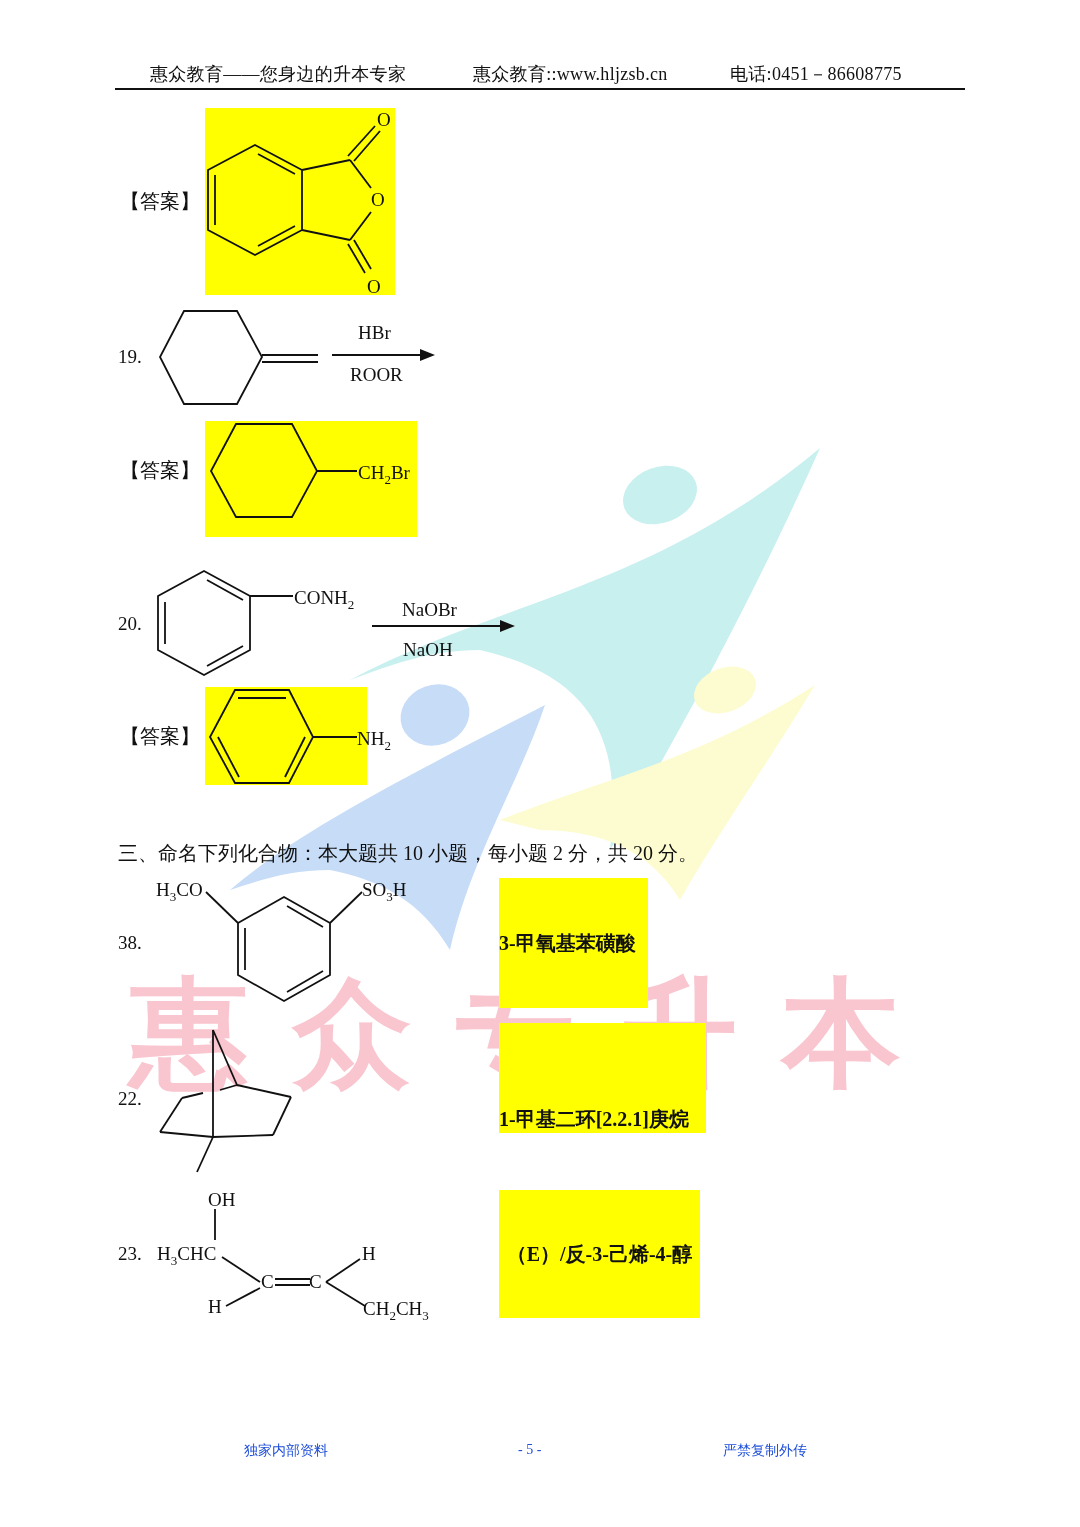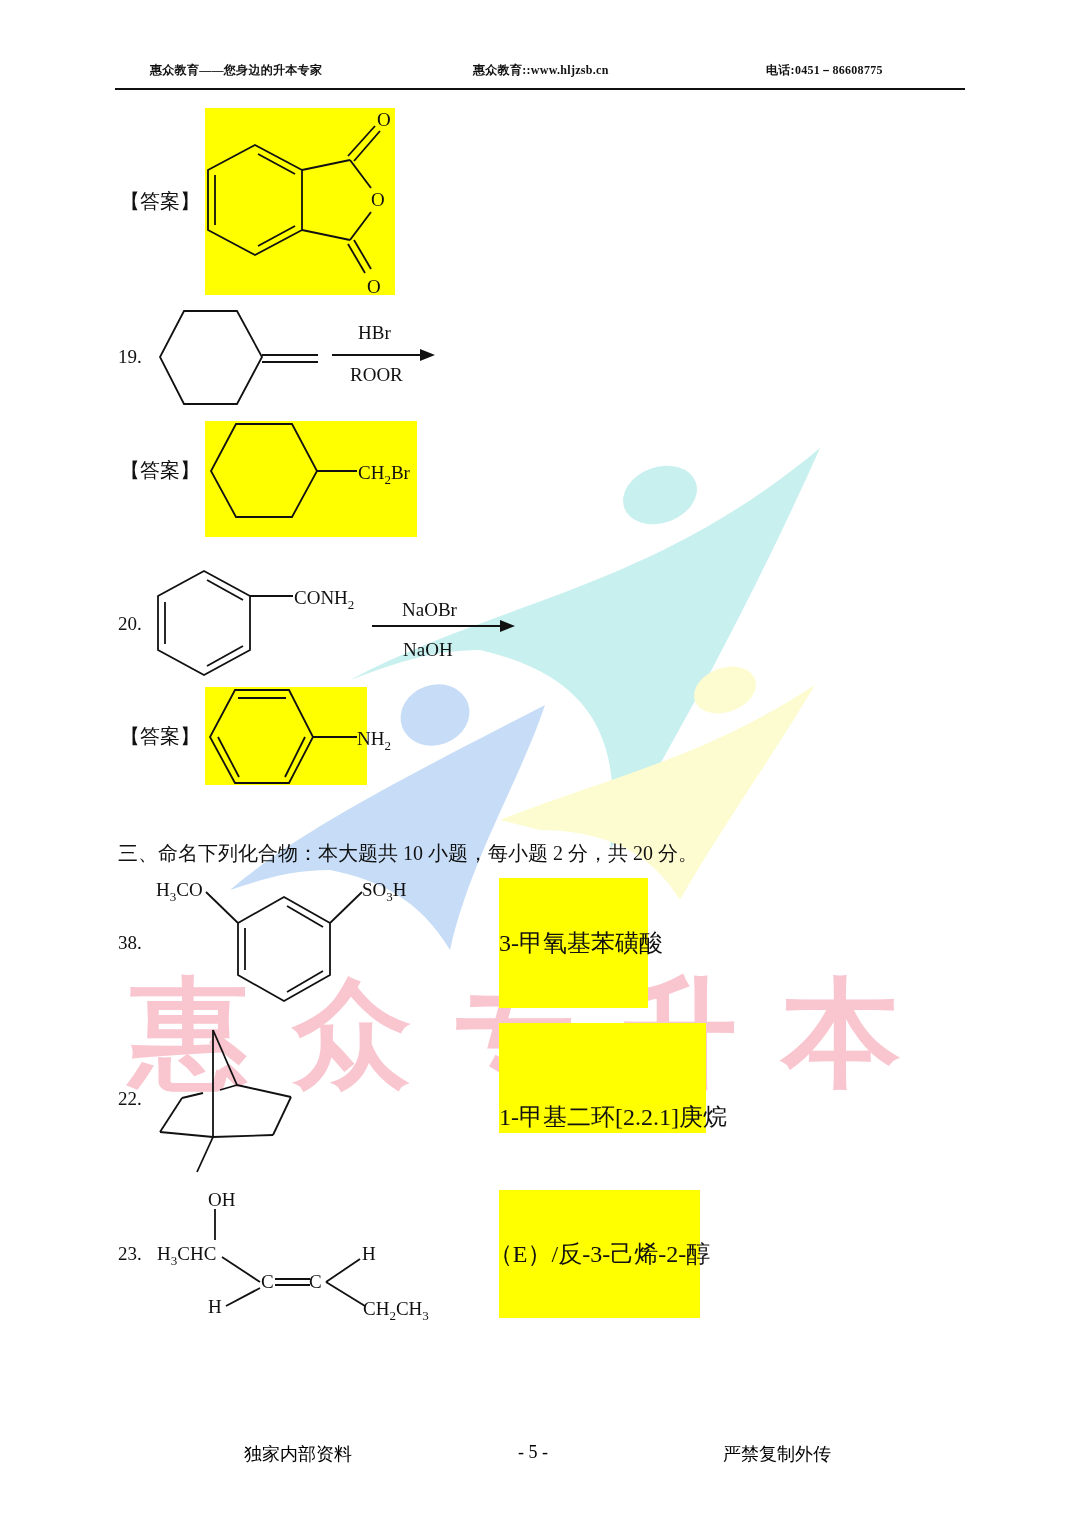--- a/index.html
+++ b/index.html
@@ -1,26 +1,26 @@
 <!DOCTYPE html>
 <html><head>
 <meta charset="utf-8">
 <style>
   html, body { margin:0; padding:0; background:#ffffff; }
   body { width:1080px; height:1527px; position:relative; overflow:hidden;
          font-family:"Liberation Serif","DejaVu Serif",serif; color:#111; }
   .abs { position:absolute; }
-  .hdr { top:62px; font-size:12px; font-weight:bold; white-space:nowrap; letter-spacing:0.3px; }
+  .hdr { top:62px; font-size:18px; font-weight:normal; white-space:nowrap; letter-spacing:0.3px; }
   .hdr-line { left:115px; top:88px; width:850px; height:2px; background:#111; }
   .label { font-size:20px; white-space:nowrap; }
   .qnum { font-size:19px; white-space:nowrap; }
   .yellow { background:#ffff00; }
-  .answer-name { font-size:24px; white-space:nowrap; display:flex; align-items:center; }
+  .answer-name { font-size:20px; white-space:nowrap; display:flex; align-items:center;font-weight:bold; }
   .section-title { left:118px; top:840px; font-size:20px; white-space:nowrap; font-family:Liberation Serif, serif; }
-  .footer { top:1442px; font-size:18px; white-space:nowrap; color:#000000; }
+  .footer { top:1442px; font-size:14px; white-space:nowrap; color:#1d4ed8; }
   svg text { font-family:"Liberation Serif","DejaVu Serif",serif; fill:#111; }
   .wm { z-index:0; }
   .content { z-index:2; }
 </style>
 </head>
 <body>
 
 <svg class="abs wm" style="left:0;top:0" width="1080" height="1527" viewBox="0 0 1080 1527">
 
   <ellipse cx="660" cy="495" rx="38" ry="28" fill="#c8f0ef" transform="rotate(-20 660 495)"></ellipse>
@@ -30,21 +30,21 @@
   <path d="M230 890 C 300 830, 400 780, 545 705 C 520 780, 470 860, 450 950 C 420 900, 380 880, 330 870 C 290 870, 260 880, 230 890 Z" fill="#c6dcf7"></path>
 
   <ellipse cx="725" cy="690" rx="32" ry="22" fill="#fdfcd0" transform="rotate(-20 725 690)"></ellipse>
   <path d="M500 820 C 600 780, 700 760, 815 685 C 770 760, 720 830, 680 900 C 650 850, 600 830, 540 830 Z" fill="#fdfcd0"></path>
 </svg>
 
 <div class="abs wm" style="left:130px;top:955px;font-family:'DejaVu Sans',sans-serif;font-size:118px;font-weight:bold;color:#f9c5cf;letter-spacing:45px;white-space:nowrap;">惠众专升本</div>
 
 <div class="abs hdr content" style="left:150px">惠众教育——您身边的升本专家</div>
 <div class="abs hdr content" style="left:473px">惠众教育::www.hljzsb.cn</div>
-<div class="abs hdr content" style="left:766px">电话:0451－86608775</div>
+<div class="abs hdr content" style="left:730px">电话:0451－86608775</div>
 <div class="abs hdr-line content"></div>
 
 <div class="abs label content" style="left:120px;top:188px">【答案】</div>
 <div class="abs yellow content" style="left:205px;top:108px;width:190px;height:187px;">
   <svg width="190" height="187" viewBox="0 0 190 187">
     <g stroke="#111" stroke-width="1.8" fill="none">
 
       <polygon points="50,37 97,62 97,122 50,147 3,122 3,62"></polygon>
       <line x1="53" y1="46" x2="90" y2="66"></line>
       <line x1="10" y1="67" x2="10" y2="117"></line>
@@ -171,18 +171,18 @@
   </g>
   <text x="58" y="21" font-size="19">OH</text>
   <text x="7" y="75" font-size="19">H<tspan font-size="13" dy="5">3</tspan><tspan dy="-5">CHC</tspan></text>
   <text x="58" y="128" font-size="19">H</text>
   <text x="111" y="103" font-size="19">C</text>
   <text x="159" y="103" font-size="19">C</text>
   <text x="212" y="75" font-size="19">H</text>
   <text x="213" y="130" font-size="19">CH<tspan font-size="13" dy="5">2</tspan><tspan dy="-5">CH</tspan><tspan font-size="13" dy="5">3</tspan></text>
 </svg>
 <div class="abs yellow answer-name content" style="left:499px;top:1190px;width:201px;height:128px;justify-content:center;">
-  <span>（E）/反-3-己烯-2-醇</span>
+  <span>（E）/反-3-己烯-4-醇</span>
 </div>
 
 <div class="abs footer content" style="left:244px">独家内部资料</div>
 <div class="abs footer content" style="left:518px">- 5 -</div>
 <div class="abs footer content" style="left:723px">严禁复制外传</div>
 
 </body></html>

